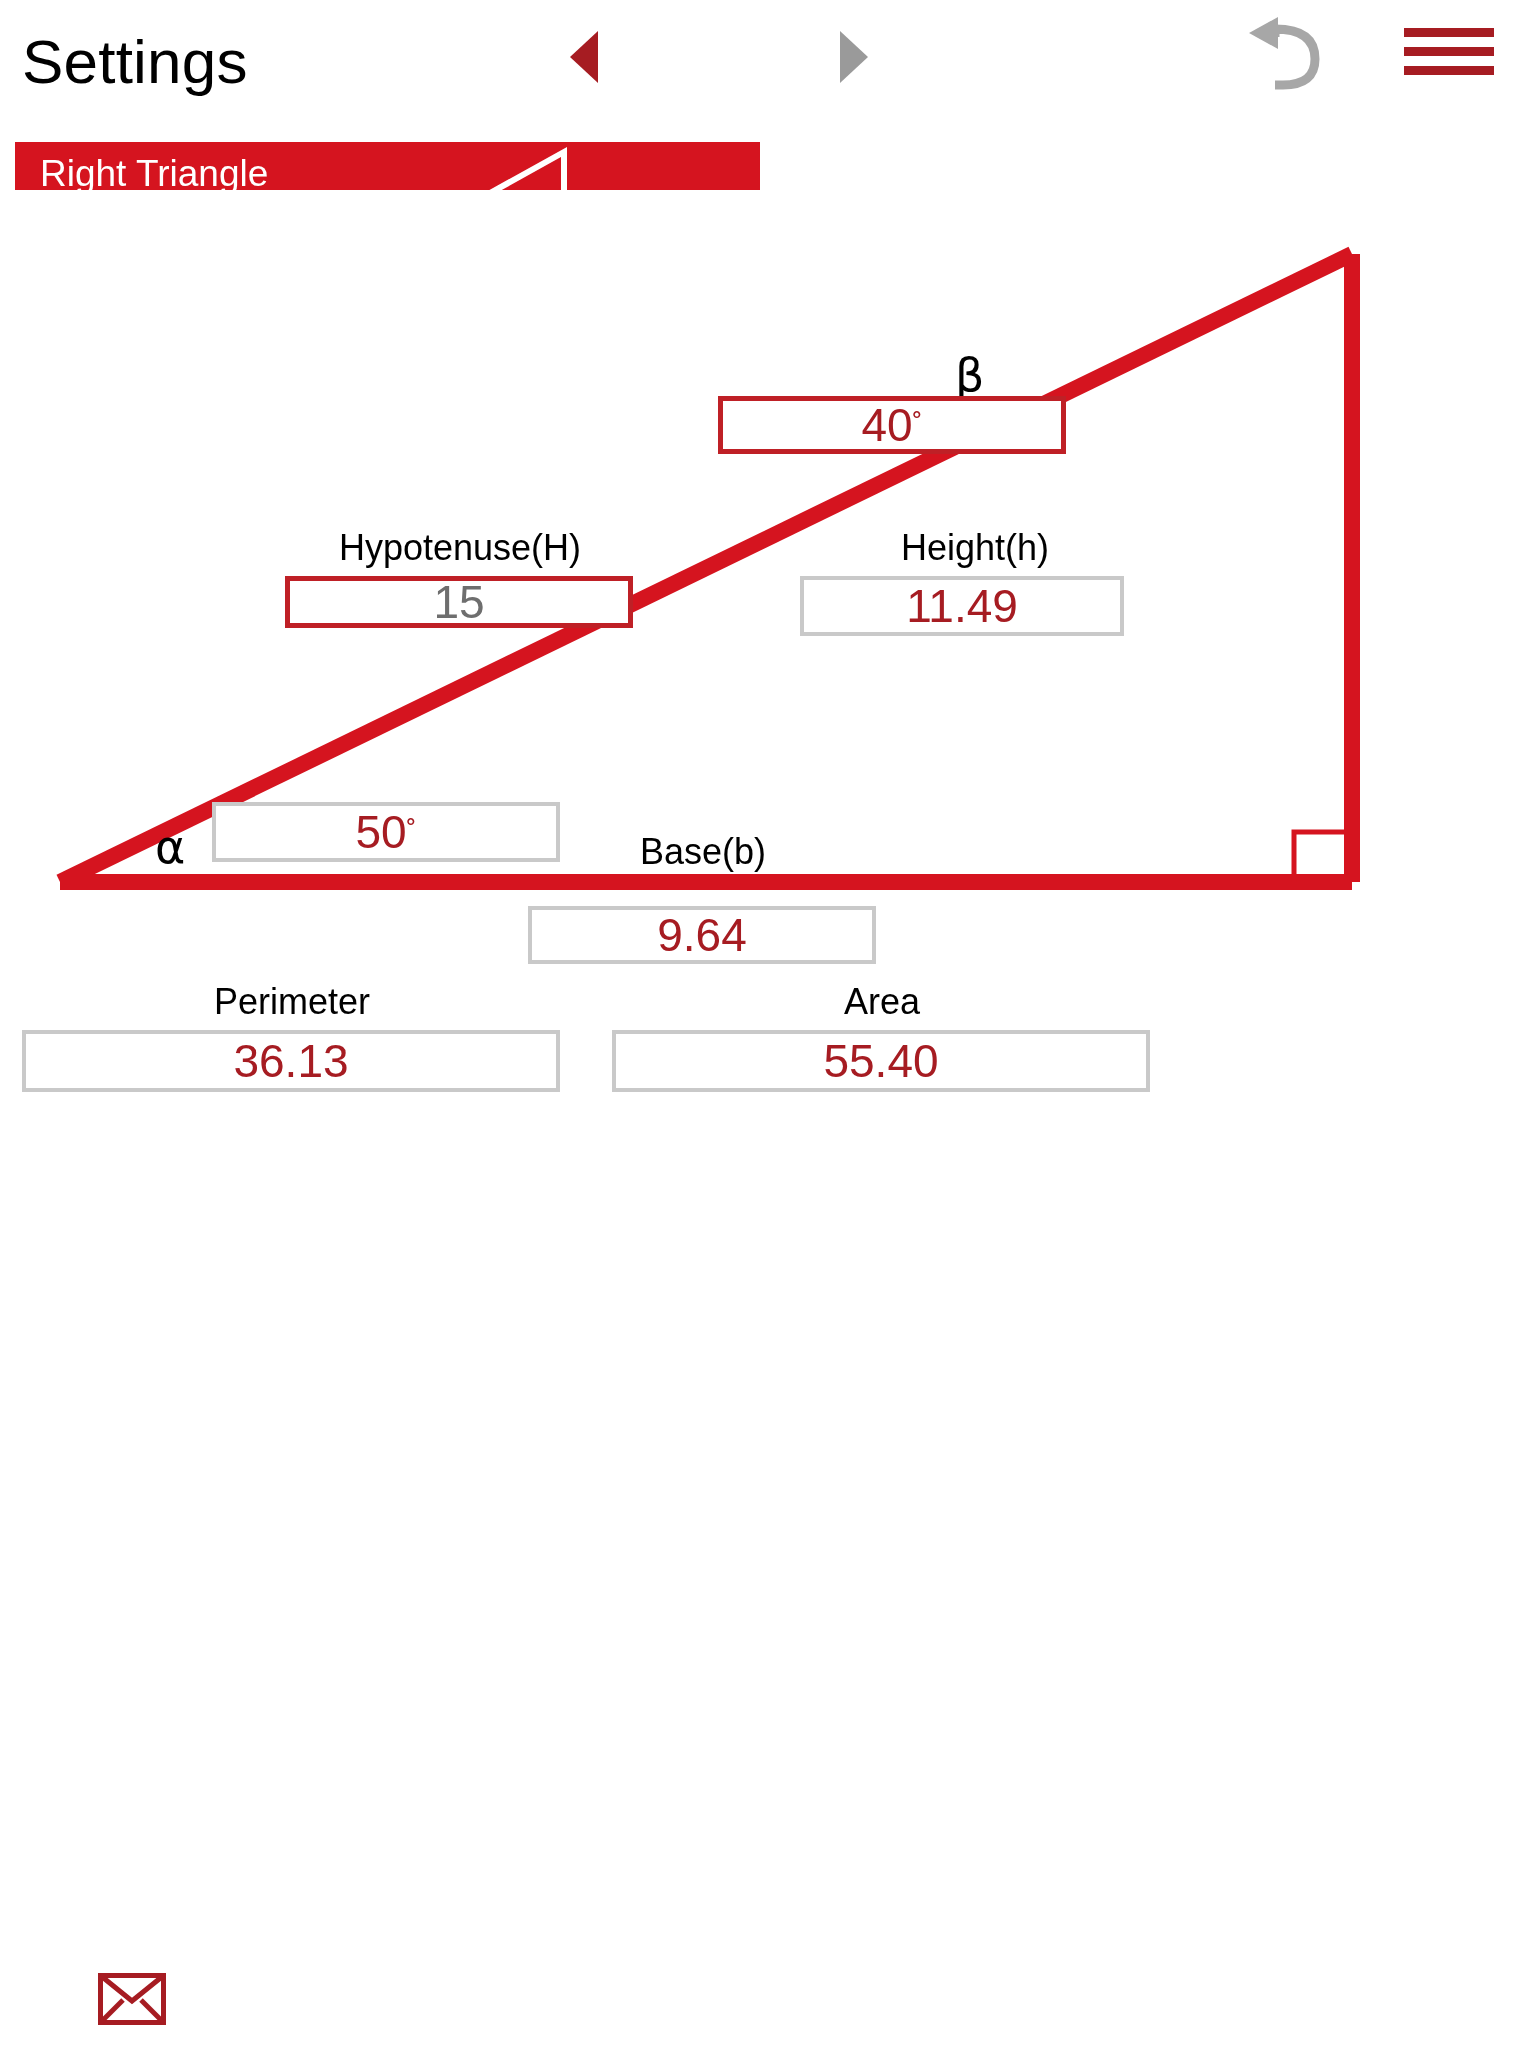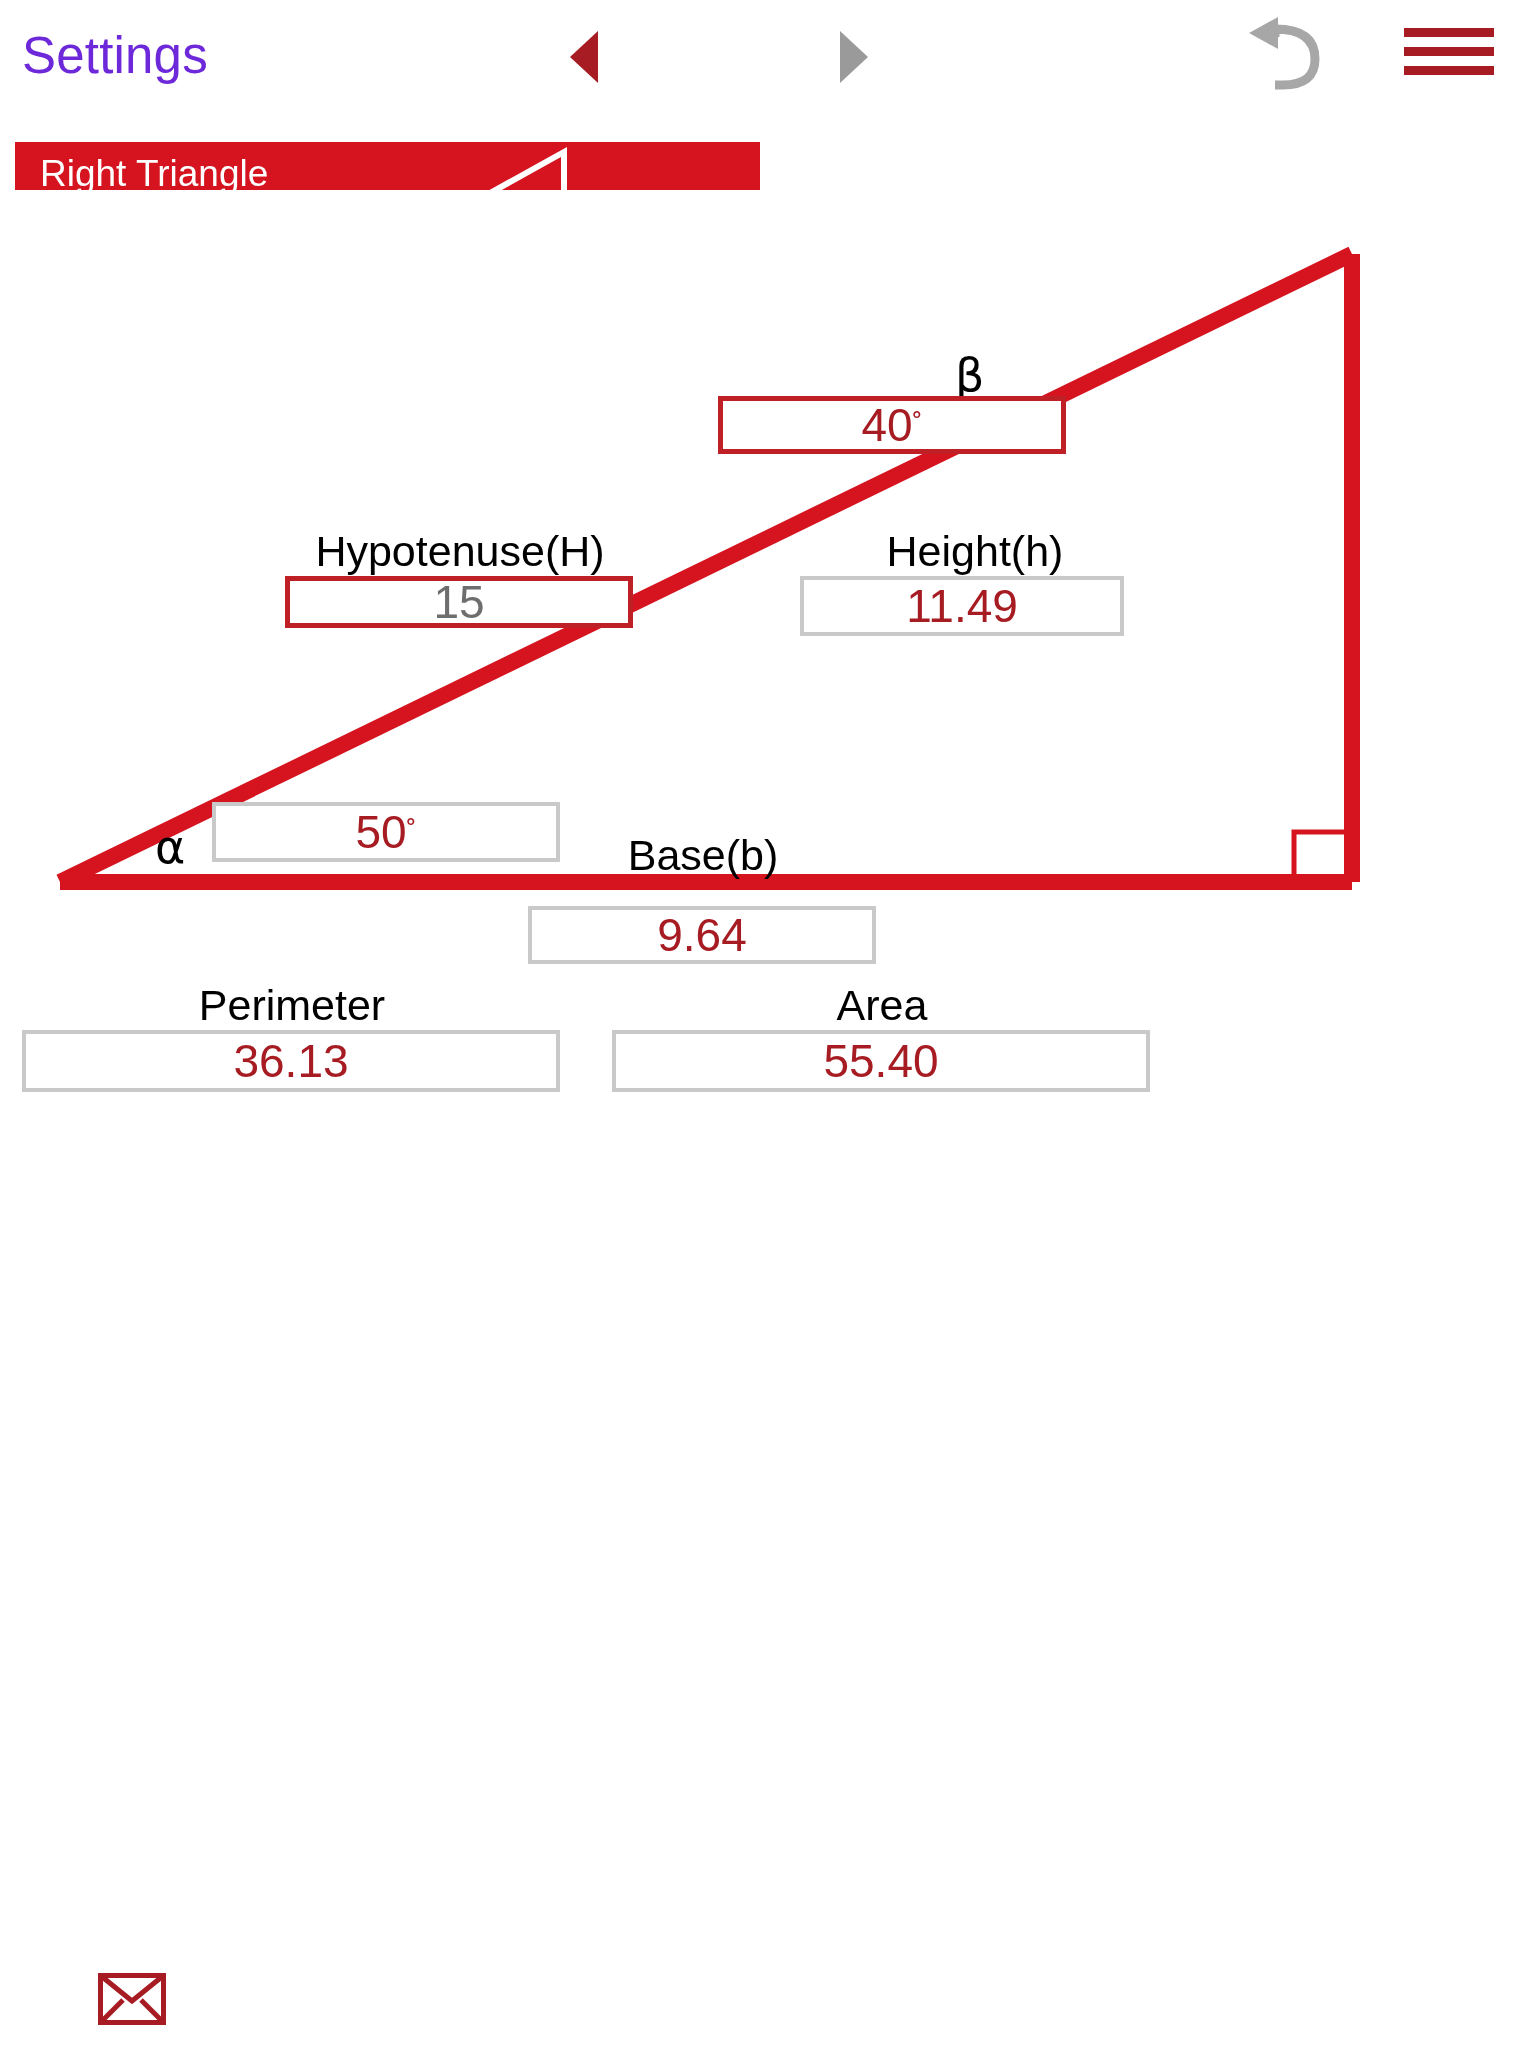--- a/index.html
+++ b/index.html
@@ -18,22 +18,22 @@
 
   
   #header {
     position: absolute;
     left: 0; top: 0;
     width: 1536px; height: 130px;
   }
   #settings-label {
     position: absolute;
     left: 22px; top: 26px;
-    font-size: 51px;
-    color: #6d28d9;
+    font-size: 62px;
+    color: #000000;
     letter-spacing: 0.2px;
     white-space: nowrap;
   }
   .nav-arrow {
     position: absolute;
     width: 0; height: 0;
     top: 31px;
   }
   #prev-arrow {
     left: 570px;
@@ -96,21 +96,21 @@
   
   #diagram {
     position: absolute;
     left: 0; top: 210px;
     width: 1536px; height: 1000px;
   }
 
   
   .field-label {
     position: absolute;
-    font-size: 43px;
+    font-size: 36px;
     color: #000000;
     text-align: center;
     white-space: nowrap;
   }
   .field-box {
     position: absolute;
     box-sizing: border-box;
     background: #ffffff;
     display: flex;
     align-items: center;

